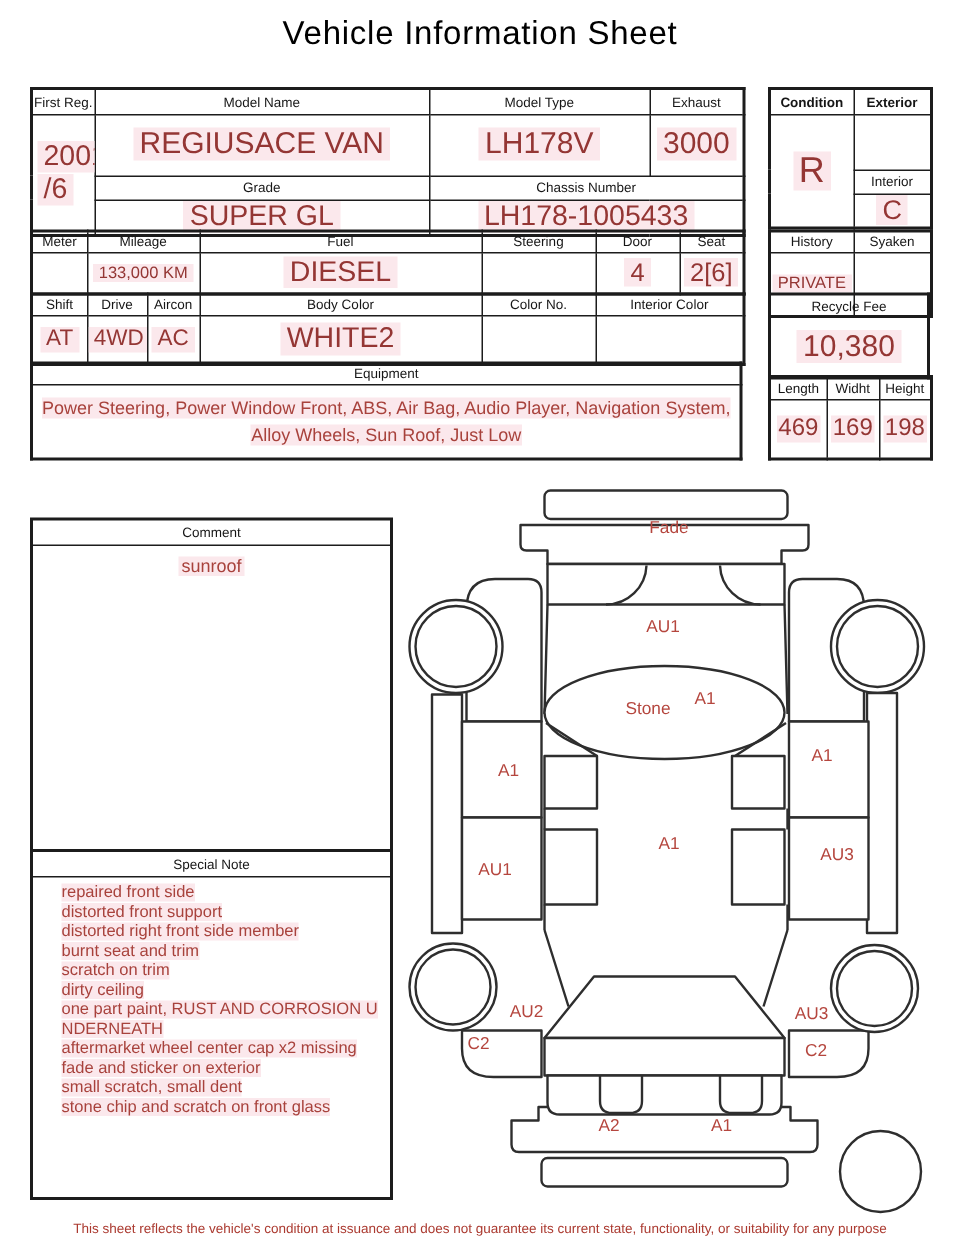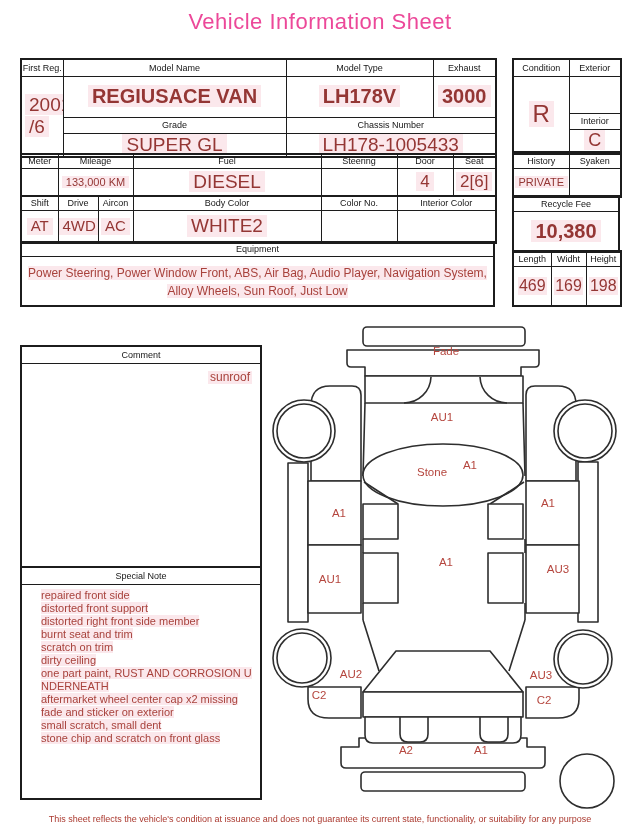--- a/index.html
+++ b/index.html
@@ -7,34 +7,34 @@
     --red-dark:#943634;
     --red-note:#a8423c;
     --red-diagram:#b5463e;
     --red-footer:#ab3a30;
     --hl:#fbe8ec;
   }
   *{box-sizing:border-box;margin:0;padding:0;}
   body{background:#fff;font-family:"Liberation Sans",sans-serif;}
   .page{position:relative;width:640px;height:835px;background:#fff;overflow:hidden;}
   .title{position:absolute;top:9px;left:0;width:100%;text-align:center;
-         font-size:22px;font-weight:normal;color:#ec4899;letter-spacing:.5px;}
+         font-size:22px;font-weight:normal;color:#000000;letter-spacing:.5px;}
   .box{position:absolute;}
   table.tbl{border-collapse:collapse;table-layout:fixed;width:100%;height:100%;border:2px solid var(--border);}
   table.tbl td{border:1px solid var(--border);padding:0;overflow:hidden;vertical-align:middle;text-align:center;}
   .lbl{font-size:9px;color:#161616;}
   .val{color:var(--red-dark);}
   .hl{background:var(--hl);display:inline-block;padding:0 4px;line-height:1.12;}
-  .v20{font-size:20px;font-weight:bold;} .v19{font-size:19px;} .v17{font-size:17px;}
+  .v20{font-size:20px;} .v19{font-size:19px;} .v17{font-size:17px;}
   .v16{font-size:16px;} .v15{font-size:15px;} .v12{font-size:12px;} .v11{font-size:11px;}
   .v24{font-size:24px;} .v18{font-size:18px;}
   .firstreg div{text-align:left;padding-left:3px;}
   .panelbox{position:absolute;border:2px solid var(--border);background:#fff;}
   .panel-head{height:17px;border-bottom:1px solid var(--border);display:flex;align-items:center;justify-content:center;}
-  .comment-text{padding:6px 8px;font-size:12px;color:var(--red-note);text-align:right;}
+  .comment-text{padding:6px 8px;font-size:12px;color:var(--red-note);text-align:center;}
   .notes{padding:4px 7px;text-align:left;margin-left:12px;}
   .note-line{font-size:11px;line-height:1.18;color:var(--red-note);word-break:break-all;}
   .note-line span{background:var(--hl);}
   .equip{padding:3px 8px;text-align:left;vertical-align:top;}
   .equip span{font-size:12px;line-height:1.08;color:var(--red-note);background:var(--hl);}
   .footer{position:absolute;top:814px;left:0;width:100%;text-align:center;
           font-size:9px;color:var(--red-footer);}
   .diagram{position:absolute;left:273px;top:315px;width:367px;height:495px;}
   .diagram svg{overflow:visible;}
   .car-line{fill:#fff;stroke:#2e2e2e;stroke-width:1.6;stroke-linejoin:round;}
@@ -85,21 +85,21 @@
       </table>
   </div>
 
   <div class="box" style="left:512px;top:58px;width:108px;height:92px;">
     <table class="tbl">
       <colgroup>
           <col style="width:56px">
           <col style="width:52px">
         </colgroup>
       <tbody>
-          <tr style="height:17px;">
+          <tr style="height:17px;font-weight:bold;">
         <td class="lbl">Condition</td>
         <td class="lbl">Exterior</td>
       </tr>
       <tr style="height:37px;">
         <td rowspan="3" class="val v24"><span class="hl">R</span></td>
         <td class="val v17"><span></span></td>
       </tr>
       <tr style="height:16px;">
         <td class="lbl">Interior</td>
       </tr>
@@ -145,21 +145,21 @@
     <table class="tbl">
       <colgroup>
           <col style="width:56px">
           <col style="width:52px">
         </colgroup>
       <tbody>
           <tr style="height:14px;">
         <td class="lbl">History</td>
         <td class="lbl">Syaken</td>
       </tr>
-      <tr style="height:29px;margin-top:38px;">
+      <tr style="height:43px;margin-top:38px;">
         <td class="val v11"><span class="hl">PRIVATE</span></td>
         <td class="val v11"><span></span></td>
       </tr>
     </tbody>
       </table>
   </div>
 
   <div class="box" style="left:20px;top:195px;width:475px;height:47px;">
     <table class="tbl">
       <colgroup>

